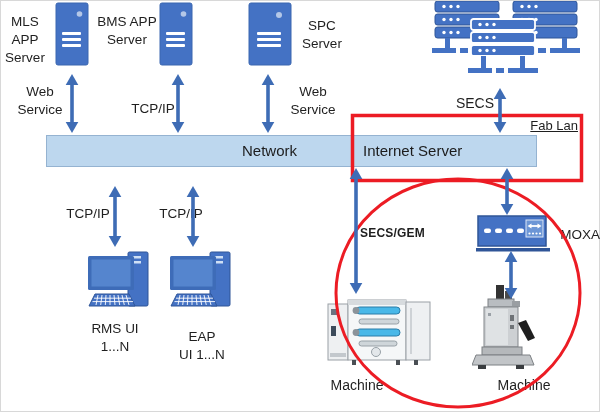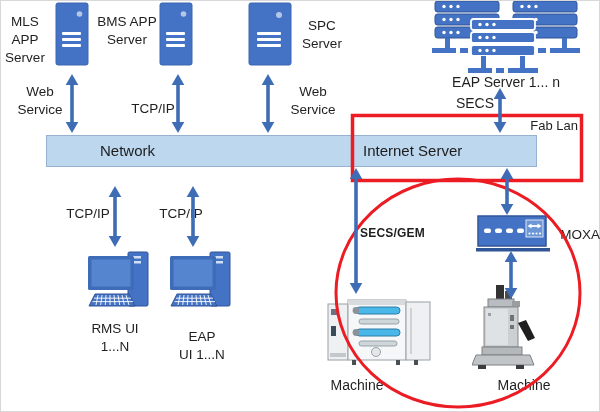--- a/index.html
+++ b/index.html
@@ -1,36 +1,36 @@
 <!DOCTYPE html>
 <html><head>
 <meta charset="utf-8">
 <style>
   html,body{margin:0;padding:0;background:#fff;}
   .stage{position:relative;width:600px;height:412px;background:#fff;overflow:hidden;
          font-family:"Liberation Sans",sans-serif;color:#1f1f1f;
          box-shadow:inset 0 0 0 1px #d8d8d8;}
   .abs{position:absolute;}
   .lbl{position:absolute;font-size:13.5px;line-height:18px;text-align:center;color:#1f1f1f;}
-  .lbl.small{font-size:13px;}
+  .lbl.small{font-size:13px;text-decoration:underline;}
   .lbl.right{text-align:right;}
   .bar{position:absolute;left:46px;top:135px;width:491px;height:32px;
        background:#BDD7EE;border:1.5px solid #95B3D1;box-sizing:border-box;}
   .bar-text{position:absolute;top:0;height:29px;line-height:29px;font-size:15px;color:#1c1c1c;}
   .secs{position:absolute;left:360px;top:226px;font-size:12px;font-weight:bold;letter-spacing:.2px;}
   svg{display:block;}
   .overlay{position:absolute;left:0;top:0;pointer-events:none;}
 </style>
 </head>
 <body>
 
 <div class="stage">
 
   <div class="bar">
-    <span class="bar-text" style="left:12px;width:250px;text-align:left;padding-left:41px;">Network</span>
+    <span class="bar-text" style="left:0;width:250px;text-align:right;">Network</span>
     <span class="bar-text" style="left:316px;">Internet Server</span>
   </div>
 
   <svg class="abs" style="left:55px;top:2px;" width="34" height="64" viewBox="0 0 34 64">
     <rect x="1" y="1" width="32" height="62" rx="2" fill="#4472C4" stroke="#3A66B0"></rect>
     <circle cx="24.5" cy="12" r="2.8" fill="#B4C7E7"></circle>
     <rect x="7" y="30" width="19" height="3" rx="1" fill="#fff"></rect>
     <rect x="7" y="36" width="19" height="3" rx="1" fill="#fff"></rect>
     <rect x="7" y="42" width="19" height="3" rx="1" fill="#fff"></rect>
   </svg>
@@ -177,21 +177,20 @@
     <span>Server</span>
   </div>
   <div class="lbl" style="left:97px;top:13px;width:60px;">
     <span>BMS APP</span><br>
     <span>Server</span>
   </div>
   <div class="lbl" style="left:294px;top:17px;width:56px;">
     <span>SPC</span><br>
     <span>Server</span>
   </div>
-  <div class="lbl" style="left:433px;top:73px;width:146px;font-size:14px;">EAP Server 1... n</div>
 
   <div class="lbl" style="left:12px;top:83px;width:56px;">
     <span>Web</span><br>
     <span>Service</span>
   </div>
   <div class="lbl" style="left:128px;top:100px;width:50px;">TCP/IP</div>
   <div class="lbl" style="left:284px;top:83px;width:58px;">
     <span>Web</span><br>
     <span>Service</span>
   </div>

